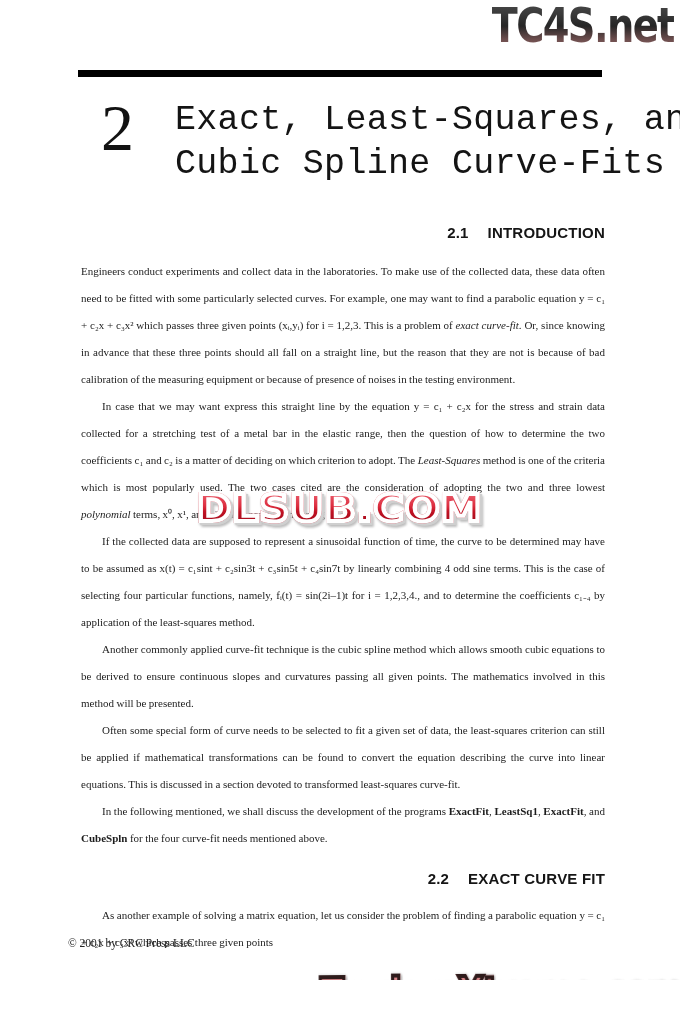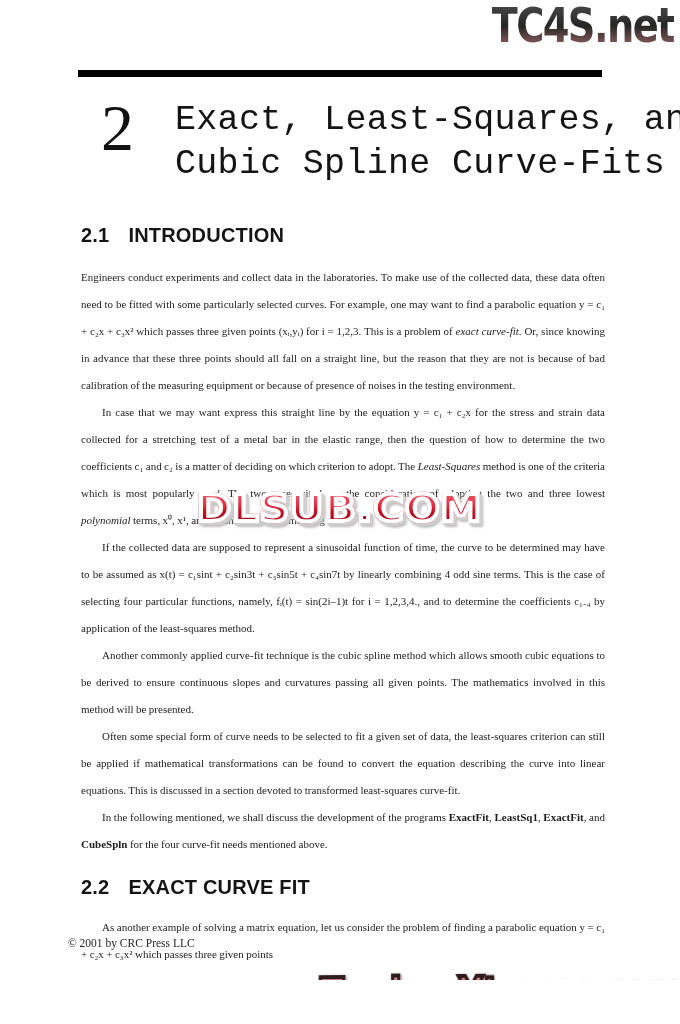--- a/index.html
+++ b/index.html
@@ -27,22 +27,22 @@
     font-family:"Liberation Serif", serif; font-size:66px; line-height:52px; color:#121212;
   }
   .ch-title {
     position:absolute; left:74px; top:0;
     font-family:Liberation Mono, monospace; font-size:35px; line-height:44px;
     color:#141414; letter-spacing:0.3px; white-space:nowrap;
   }
 
   .content { position:absolute; left:81px; top:224px; width:524px; }
   .sec {
-    font-family:"Liberation Sans", sans-serif; font-size:20px; font-weight:bold;
-    color:#151515; margin:0 0 17px 0; letter-spacing:0.2px;
+    font-family:"Liberation Sans", sans-serif; font-size:15px; font-weight:bold;
+    color:#151515; margin:0 0 17px 0; letter-spacing:0.2px;text-align:right;
   }
   .sec .sec-num { display:inline-block; margin-right:19px; }
   .sec2 { margin-top:18px; margin-bottom:15px; }
   .content p {
     margin:0; font-size:11px; line-height:27px; text-align:justify;
     word-spacing:-0.3px; color:#1c1c1c;
   }
   .content p.ind { text-indent:21px; }
   .it { font-style:italic; }
   .b  { font-weight:bold; }

